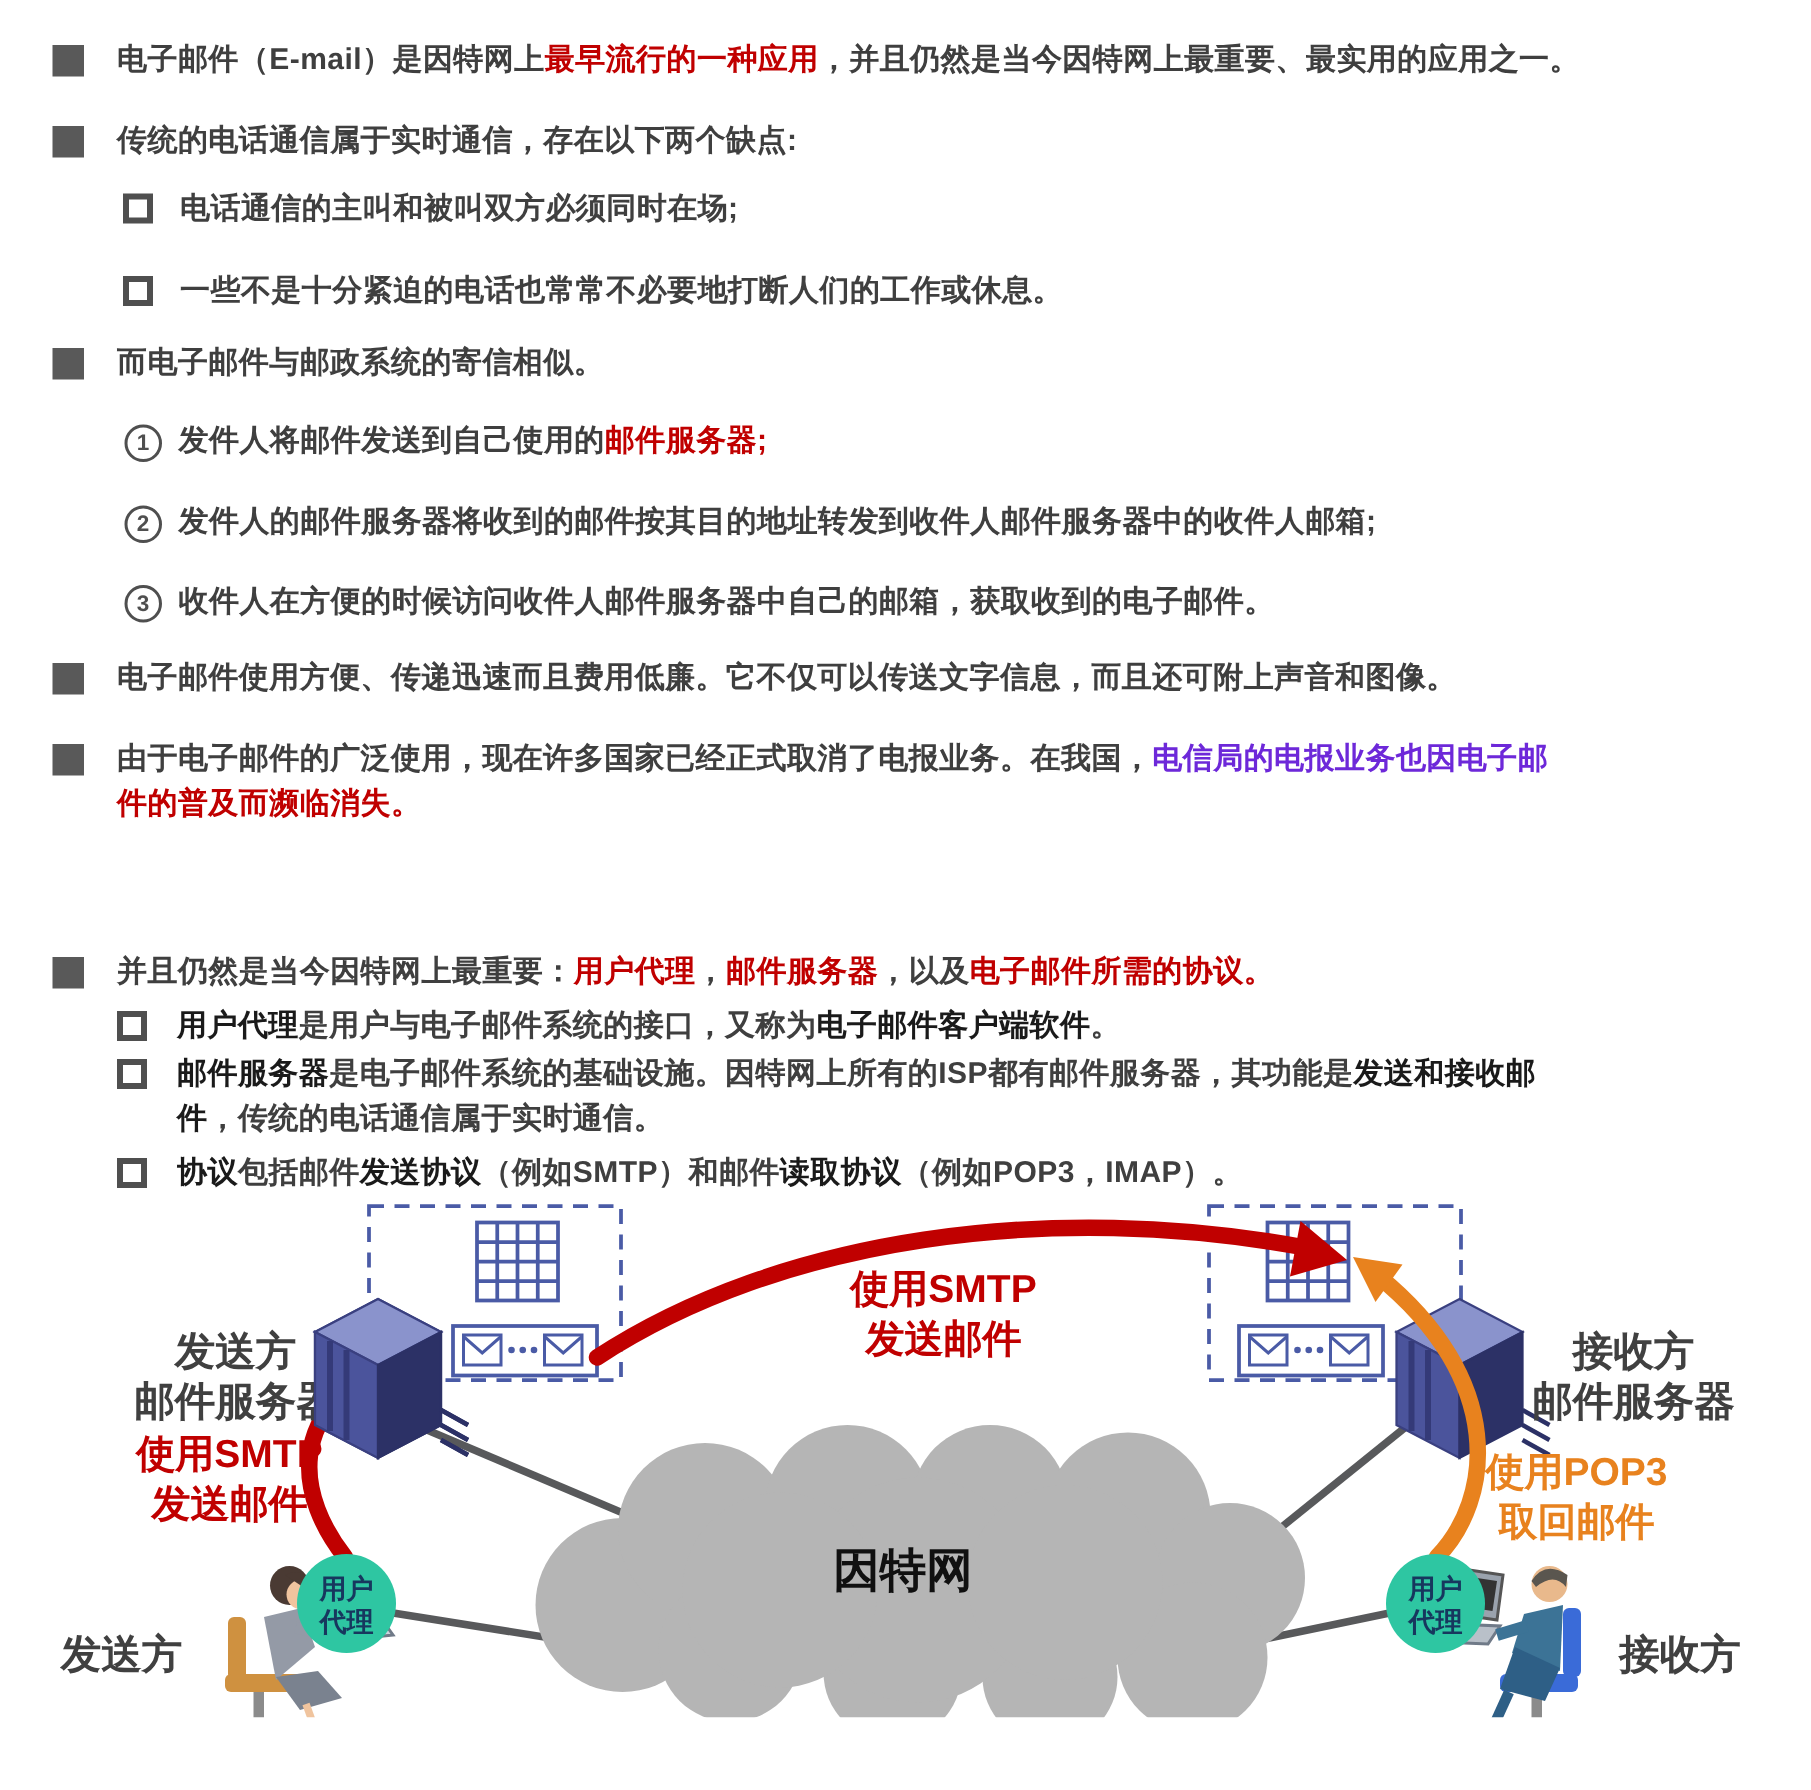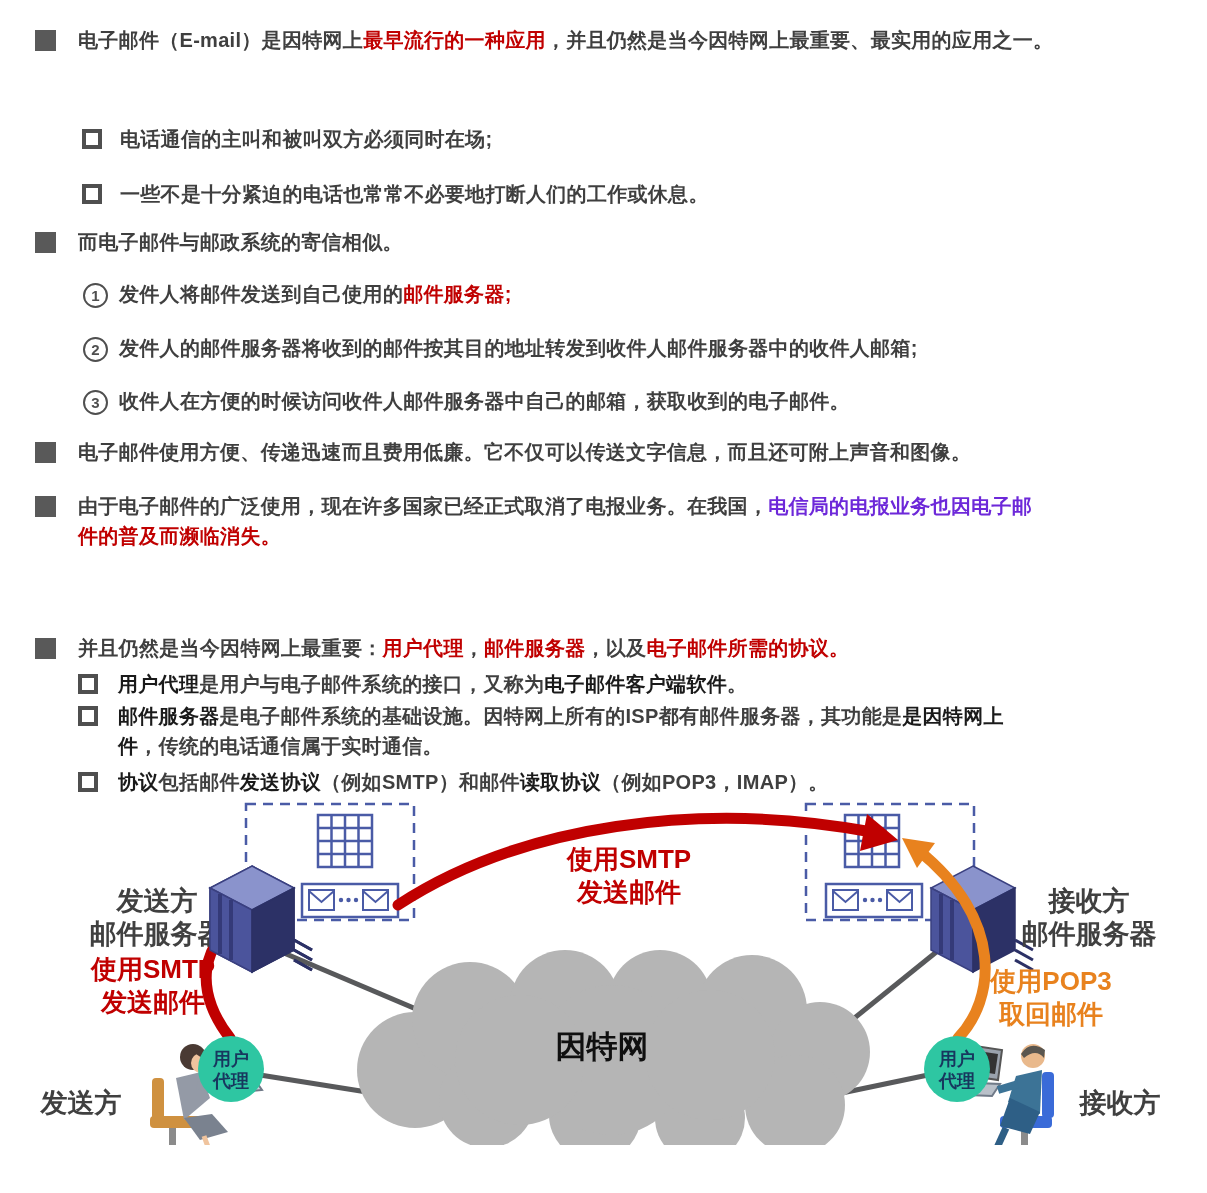--- a/index.html
+++ b/index.html
@@ -33,20 +33,24 @@
 </style>
 </head>
 <body>
 
 <div class="slide">
 
   <div class="row lvl1" style="top:27px">
       <span class="m-square"></span>
       <span class="txt"><span>电子邮件（E-mail）是因特网上</span><span style="color: rgb(192, 0, 0);">最早流行的一种应用</span><span>，并且仍然是当今因特网上最重要、最实用的应用之一。</span></span>
     </div>
+  <div class="row lvl1" style="top:81px">
+      <span class="m-square"></span>
+      <span class="txt"><span>传统的电话通信属于实时通信，存在以下两个缺点:</span></span>
+    </div>
   <div class="row lvl2" style="top:126px">
       <span class="m-hollow"></span>
       <span class="txt"><span>电话通信的主叫和被叫双方必须同时在场;</span></span>
     </div>
   <div class="row lvl2" style="top:181px">
       <span class="m-hollow"></span>
       <span class="txt"><span>一些不是十分紧迫的电话也常常不必要地打断人们的工作或休息。</span></span>
     </div>
   <div class="row lvl1" style="top:229px">
       <span class="m-square"></span>
@@ -78,21 +82,21 @@
   <div class="row lvl1" style="top:635px">
       <span class="m-square"></span>
       <span class="txt"><span>并且仍然是当今因特网上最重要：</span><span style="color: rgb(192, 0, 0);">用户代理</span><span>，</span><span style="color: rgb(192, 0, 0);">邮件服务器</span><span>，以及</span><span style="color: rgb(192, 0, 0);">电子邮件所需的协议。</span></span>
     </div>
   <div class="row lvl2b" style="top:671px">
       <span class="m-hollow"></span>
       <span class="txt"><span style="color: rgb(26, 26, 26); font-weight: 800;">用户代理</span><span>是用户与电子邮件系统的接口，又称为</span><span style="color: rgb(26, 26, 26); font-weight: 800;">电子邮件客户端软件</span><span>。</span></span>
     </div>
   <div class="row lvl2b" style="top:703px">
       <span class="m-hollow"></span>
-      <span class="txt"><span style="color: rgb(26, 26, 26); font-weight: 800;">邮件服务器</span><span>是电子邮件系统的基础设施。因特网上所有的ISP都有邮件服务器，其功能是</span><span style="color: rgb(26, 26, 26); font-weight: 800;">是因特网上</span></span>
+      <span class="txt"><span style="color: rgb(26, 26, 26); font-weight: 800;">邮件服务器</span><span>是电子邮件系统的基础设施。因特网上所有的ISP都有邮件服务器，其功能是</span><span style="color: rgb(26, 26, 26); font-weight: 800;">发送和接收邮</span></span>
     </div>
   <div class="row cont2" style="top:733px">
       <span class="txt"><span style="color: rgb(26, 26, 26); font-weight: 800;">件</span><span>，传统的电话通信属于实时通信。</span></span>
     </div>
   <div class="row lvl2b" style="top:769px">
       <span class="m-hollow"></span>
       <span class="txt"><span style="color: rgb(26, 26, 26); font-weight: 800;">协议</span><span>包括邮件</span><span style="color: rgb(26, 26, 26); font-weight: 800;">发送协议</span><span>（例如SMTP）和邮件</span><span style="color: rgb(26, 26, 26); font-weight: 800;">读取协议</span><span>（例如POP3，IMAP）。</span></span>
     </div>
 
   <svg class="diagram-svg" width="1207" height="400" viewBox="0 793 1207 400">

